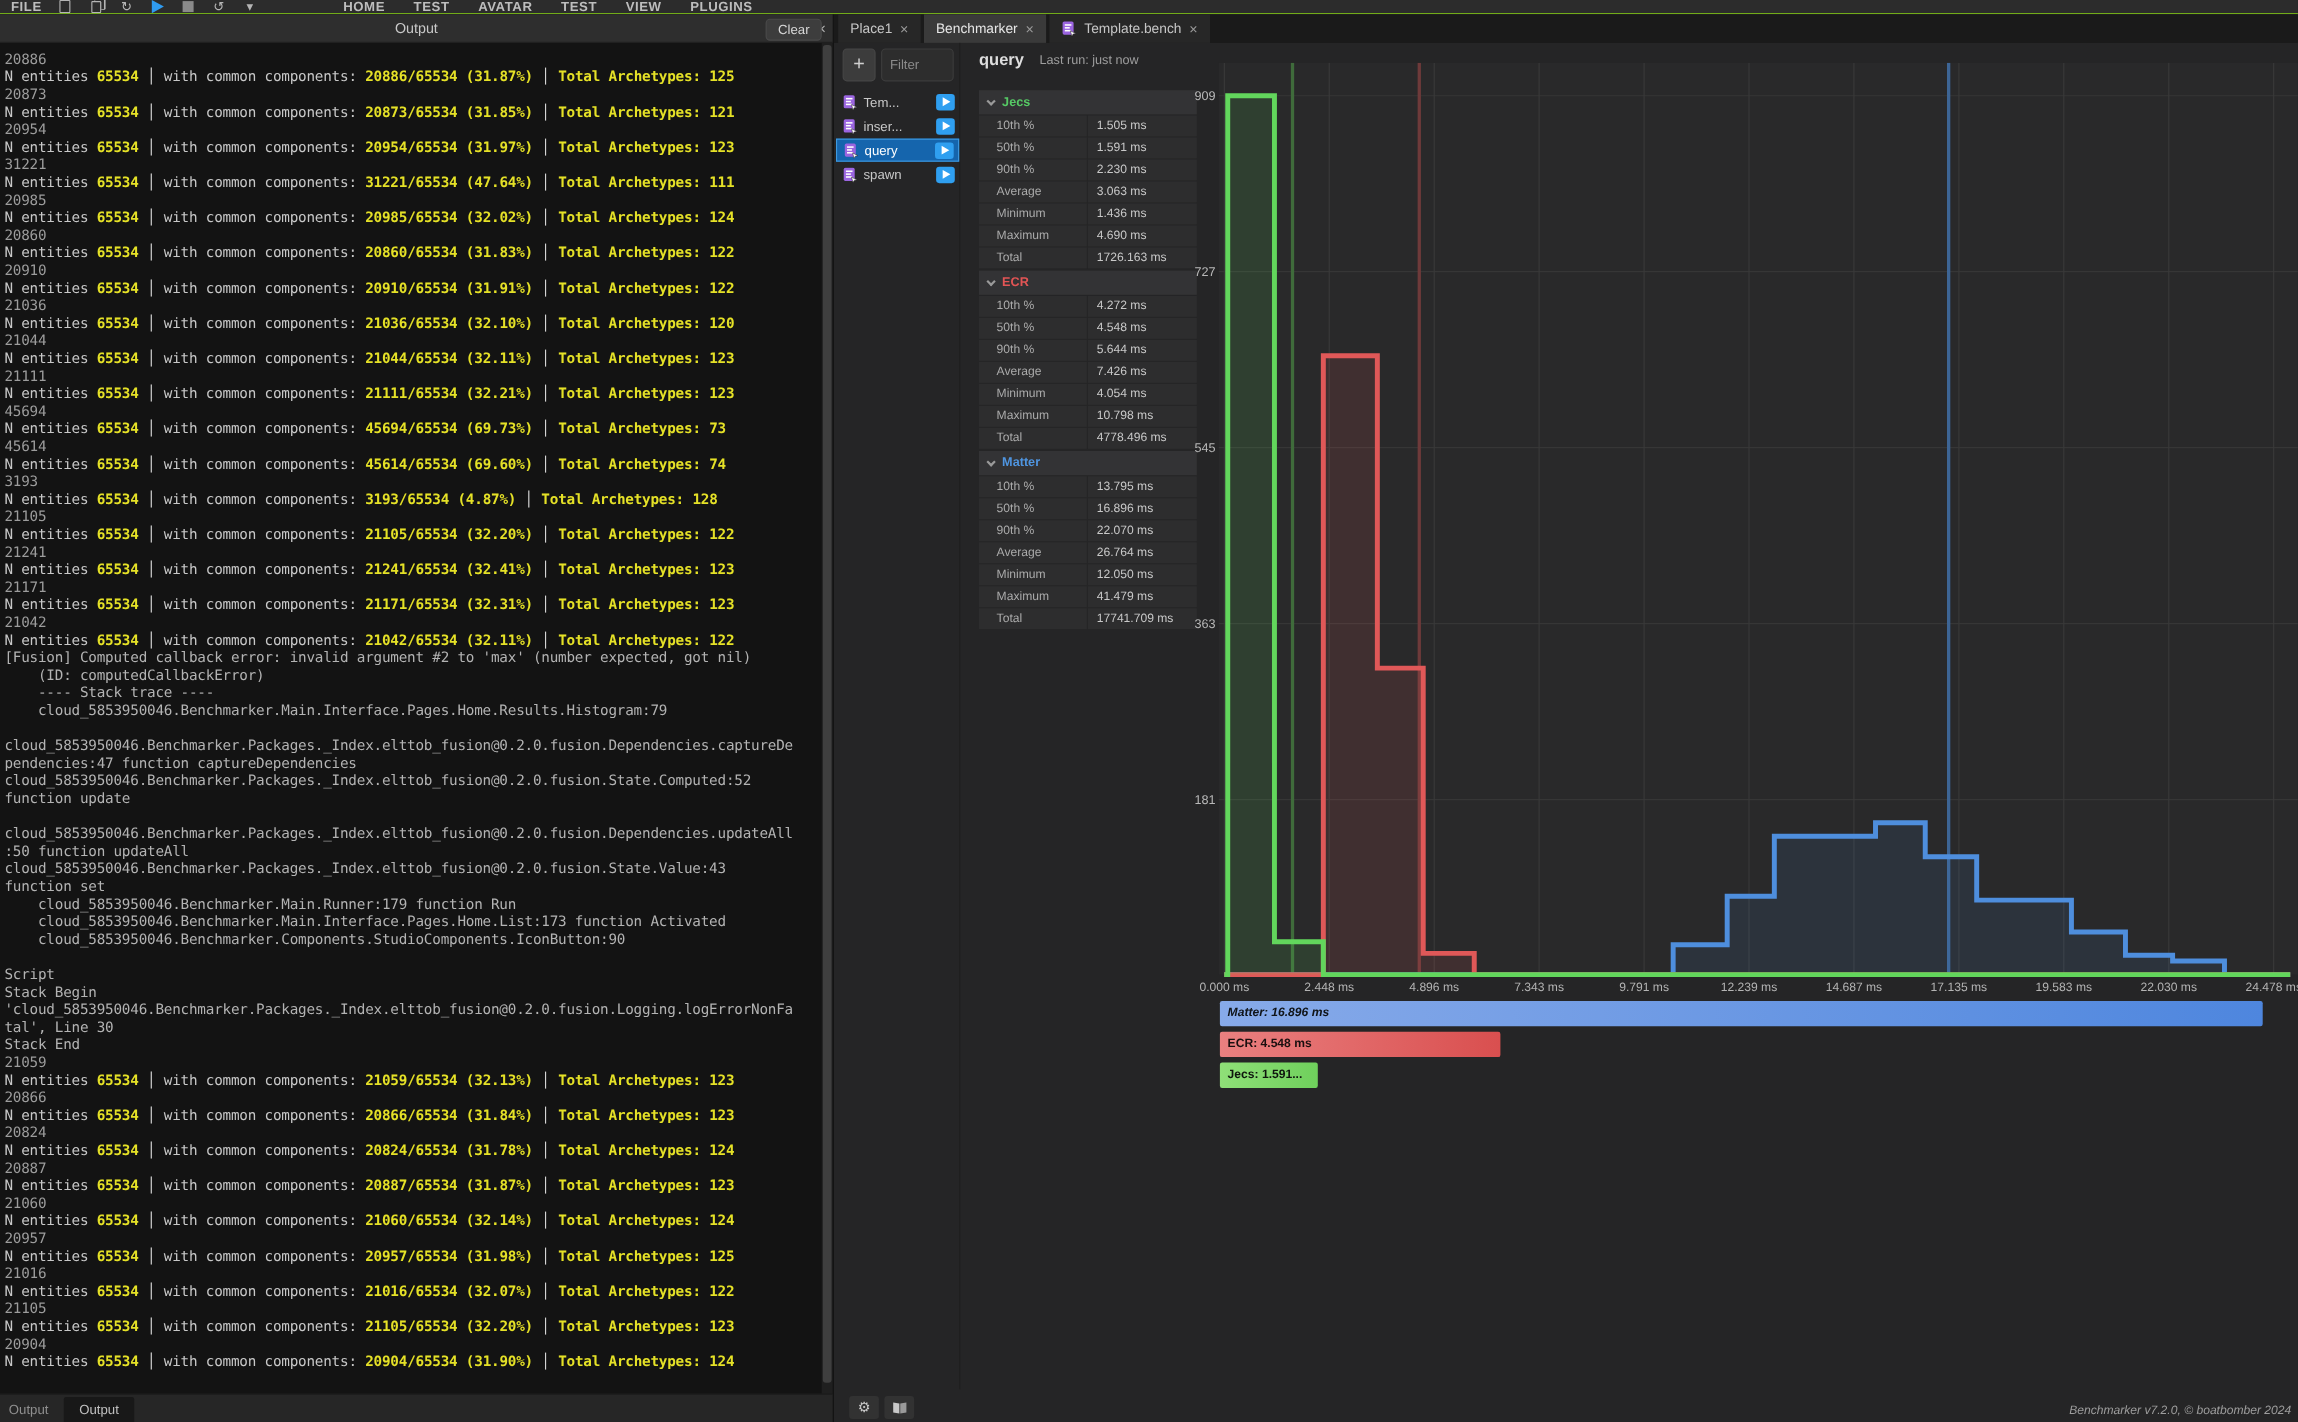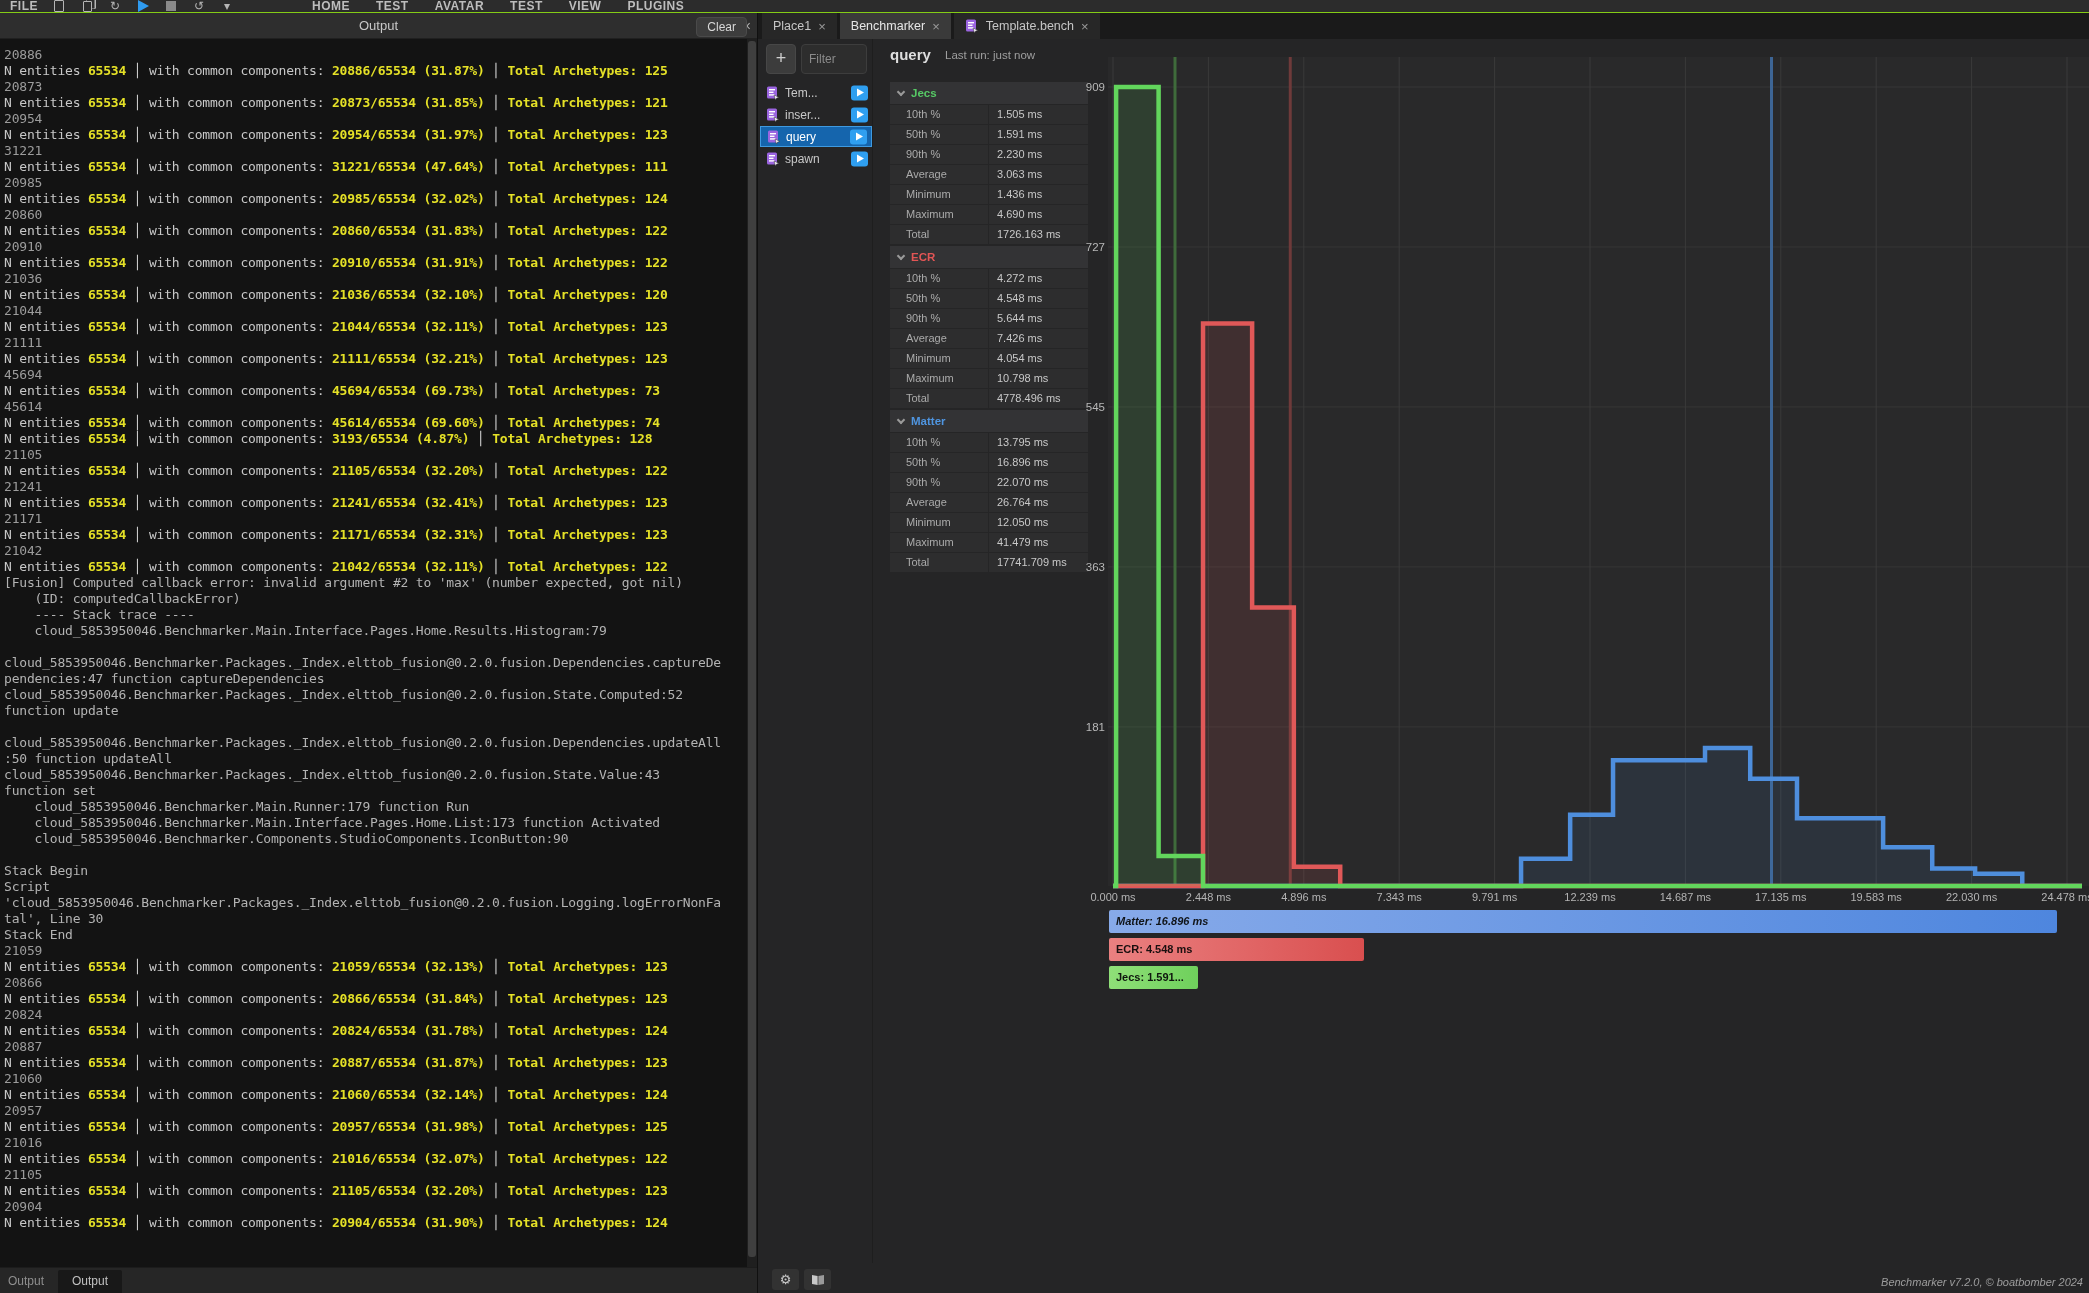--- a/index.html
+++ b/index.html
@@ -150,20 +150,21 @@
       <div class="ln-g">21036</div>
       <div class="ln-e"><span>N entities </span><span class="yl">65534</span><span class="pipe"> │ </span><span>with common components: </span><span class="yl">21036/65534 (32.10%)</span><span class="pipe"> │ </span><span class="yl">Total Archetypes: 120</span></div>
       <div class="ln-g">21044</div>
       <div class="ln-e"><span>N entities </span><span class="yl">65534</span><span class="pipe"> │ </span><span>with common components: </span><span class="yl">21044/65534 (32.11%)</span><span class="pipe"> │ </span><span class="yl">Total Archetypes: 123</span></div>
       <div class="ln-g">21111</div>
       <div class="ln-e"><span>N entities </span><span class="yl">65534</span><span class="pipe"> │ </span><span>with common components: </span><span class="yl">21111/65534 (32.21%)</span><span class="pipe"> │ </span><span class="yl">Total Archetypes: 123</span></div>
       <div class="ln-g">45694</div>
       <div class="ln-e"><span>N entities </span><span class="yl">65534</span><span class="pipe"> │ </span><span>with common components: </span><span class="yl">45694/65534 (69.73%)</span><span class="pipe"> │ </span><span class="yl">Total Archetypes: 73</span></div>
       <div class="ln-g">45614</div>
       <div class="ln-e"><span>N entities </span><span class="yl">65534</span><span class="pipe"> │ </span><span>with common components: </span><span class="yl">45614/65534 (69.60%)</span><span class="pipe"> │ </span><span class="yl">Total Archetypes: 74</span></div>
+      <div class="ln-g">3193</div>
       <div class="ln-e"><span>N entities </span><span class="yl">65534</span><span class="pipe"> │ </span><span>with common components: </span><span class="yl">3193/65534 (4.87%)</span><span class="pipe"> │ </span><span class="yl">Total Archetypes: 128</span></div>
       <div class="ln-g">21105</div>
       <div class="ln-e"><span>N entities </span><span class="yl">65534</span><span class="pipe"> │ </span><span>with common components: </span><span class="yl">21105/65534 (32.20%)</span><span class="pipe"> │ </span><span class="yl">Total Archetypes: 122</span></div>
       <div class="ln-g">21241</div>
       <div class="ln-e"><span>N entities </span><span class="yl">65534</span><span class="pipe"> │ </span><span>with common components: </span><span class="yl">21241/65534 (32.41%)</span><span class="pipe"> │ </span><span class="yl">Total Archetypes: 123</span></div>
       <div class="ln-g">21171</div>
       <div class="ln-e"><span>N entities </span><span class="yl">65534</span><span class="pipe"> │ </span><span>with common components: </span><span class="yl">21171/65534 (32.31%)</span><span class="pipe"> │ </span><span class="yl">Total Archetypes: 123</span></div>
       <div class="ln-g">21042</div>
       <div class="ln-e"><span>N entities </span><span class="yl">65534</span><span class="pipe"> │ </span><span>with common components: </span><span class="yl">21042/65534 (32.11%)</span><span class="pipe"> │ </span><span class="yl">Total Archetypes: 122</span></div>
       <div class="ln-w">[Fusion] Computed callback error: invalid argument #2 to 'max' (number expected, got nil)</div>
@@ -177,22 +178,22 @@
       <div class="ln-w">function update</div>
       <div>&nbsp;</div>
       <div class="ln-w">cloud_5853950046.Benchmarker.Packages._Index.elttob_fusion@0.2.0.fusion.Dependencies.updateAll</div>
       <div class="ln-w">:50 function updateAll</div>
       <div class="ln-w">cloud_5853950046.Benchmarker.Packages._Index.elttob_fusion@0.2.0.fusion.State.Value:43</div>
       <div class="ln-w">function set</div>
       <div class="ln-w">    cloud_5853950046.Benchmarker.Main.Runner:179 function Run</div>
       <div class="ln-w">    cloud_5853950046.Benchmarker.Main.Interface.Pages.Home.List:173 function Activated</div>
       <div class="ln-w">    cloud_5853950046.Benchmarker.Components.StudioComponents.IconButton:90</div>
       <div>&nbsp;</div>
+      <div class="ln-w">Script</div>
       <div class="ln-w">Stack Begin</div>
-      <div class="ln-w">Script</div>
       <div class="ln-w">'cloud_5853950046.Benchmarker.Packages._Index.elttob_fusion@0.2.0.fusion.Logging.logErrorNonFa</div>
       <div class="ln-w">tal', Line 30</div>
       <div class="ln-w">Stack End</div>
       <div class="ln-g">21059</div>
       <div class="ln-e"><span>N entities </span><span class="yl">65534</span><span class="pipe"> │ </span><span>with common components: </span><span class="yl">21059/65534 (32.13%)</span><span class="pipe"> │ </span><span class="yl">Total Archetypes: 123</span></div>
       <div class="ln-g">20866</div>
       <div class="ln-e"><span>N entities </span><span class="yl">65534</span><span class="pipe"> │ </span><span>with common components: </span><span class="yl">20866/65534 (31.84%)</span><span class="pipe"> │ </span><span class="yl">Total Archetypes: 123</span></div>
       <div class="ln-g">20824</div>
       <div class="ln-e"><span>N entities </span><span class="yl">65534</span><span class="pipe"> │ </span><span>with common components: </span><span class="yl">20824/65534 (31.78%)</span><span class="pipe"> │ </span><span class="yl">Total Archetypes: 124</span></div>
       <div class="ln-g">20887</div>

